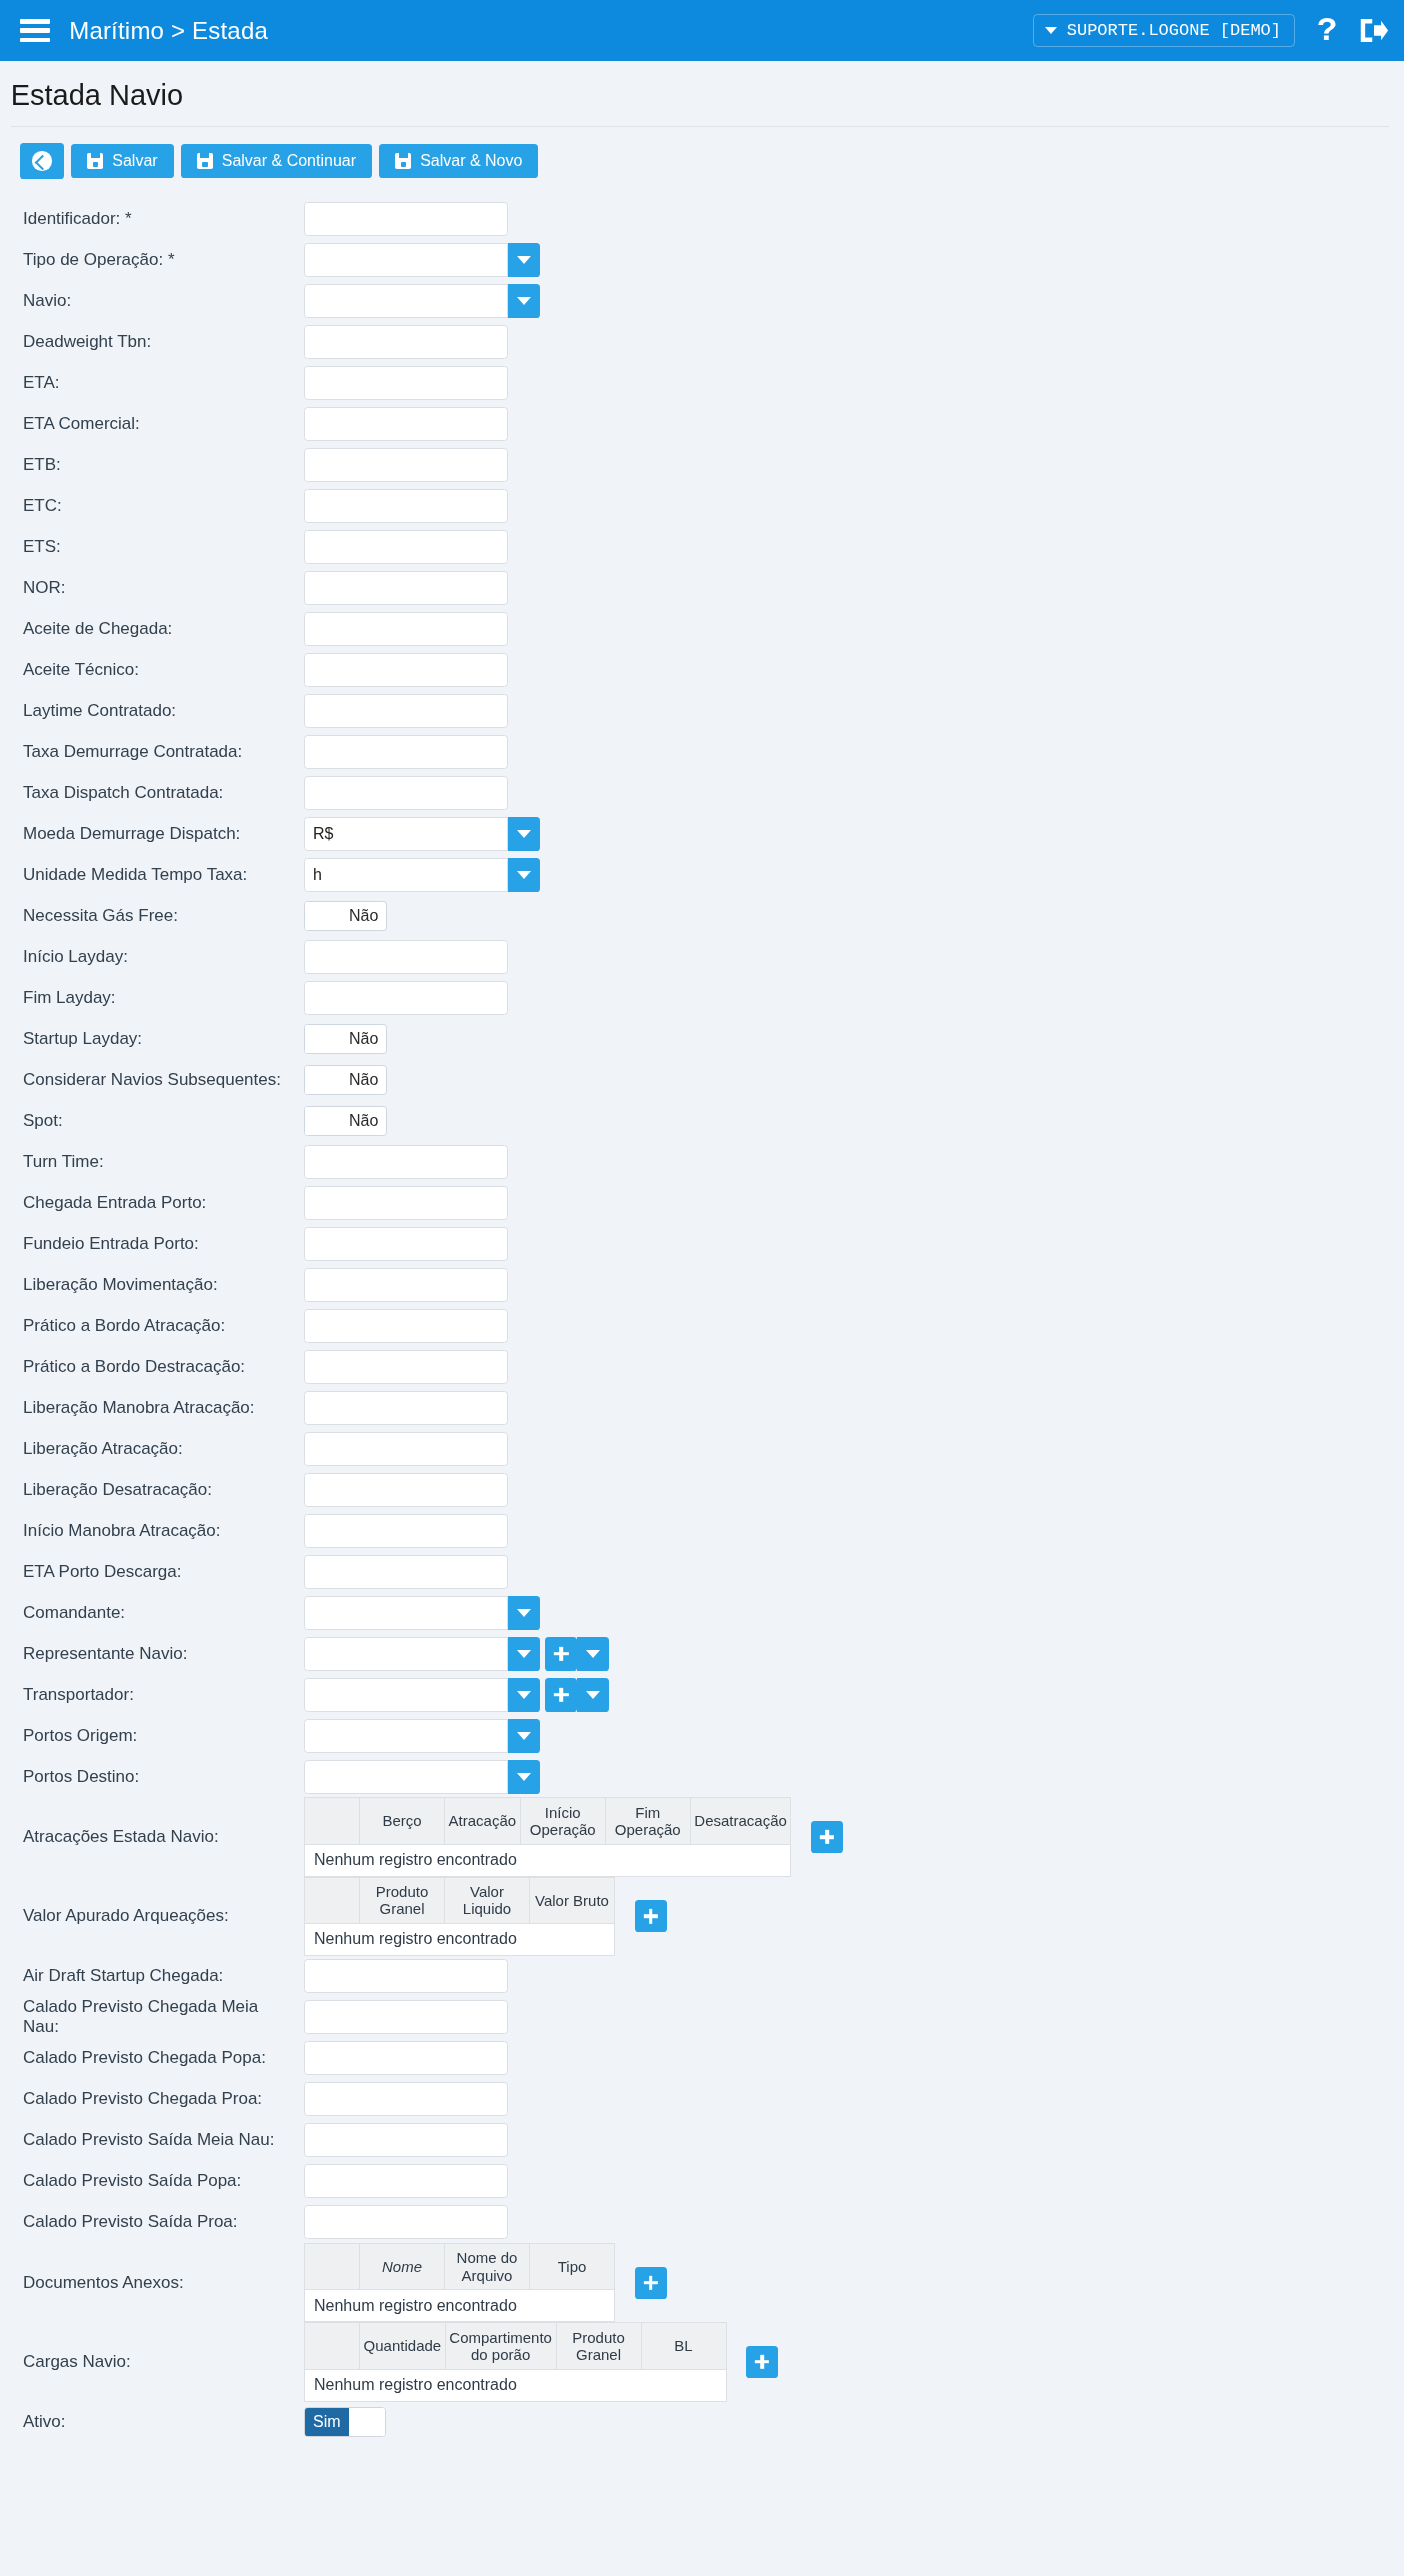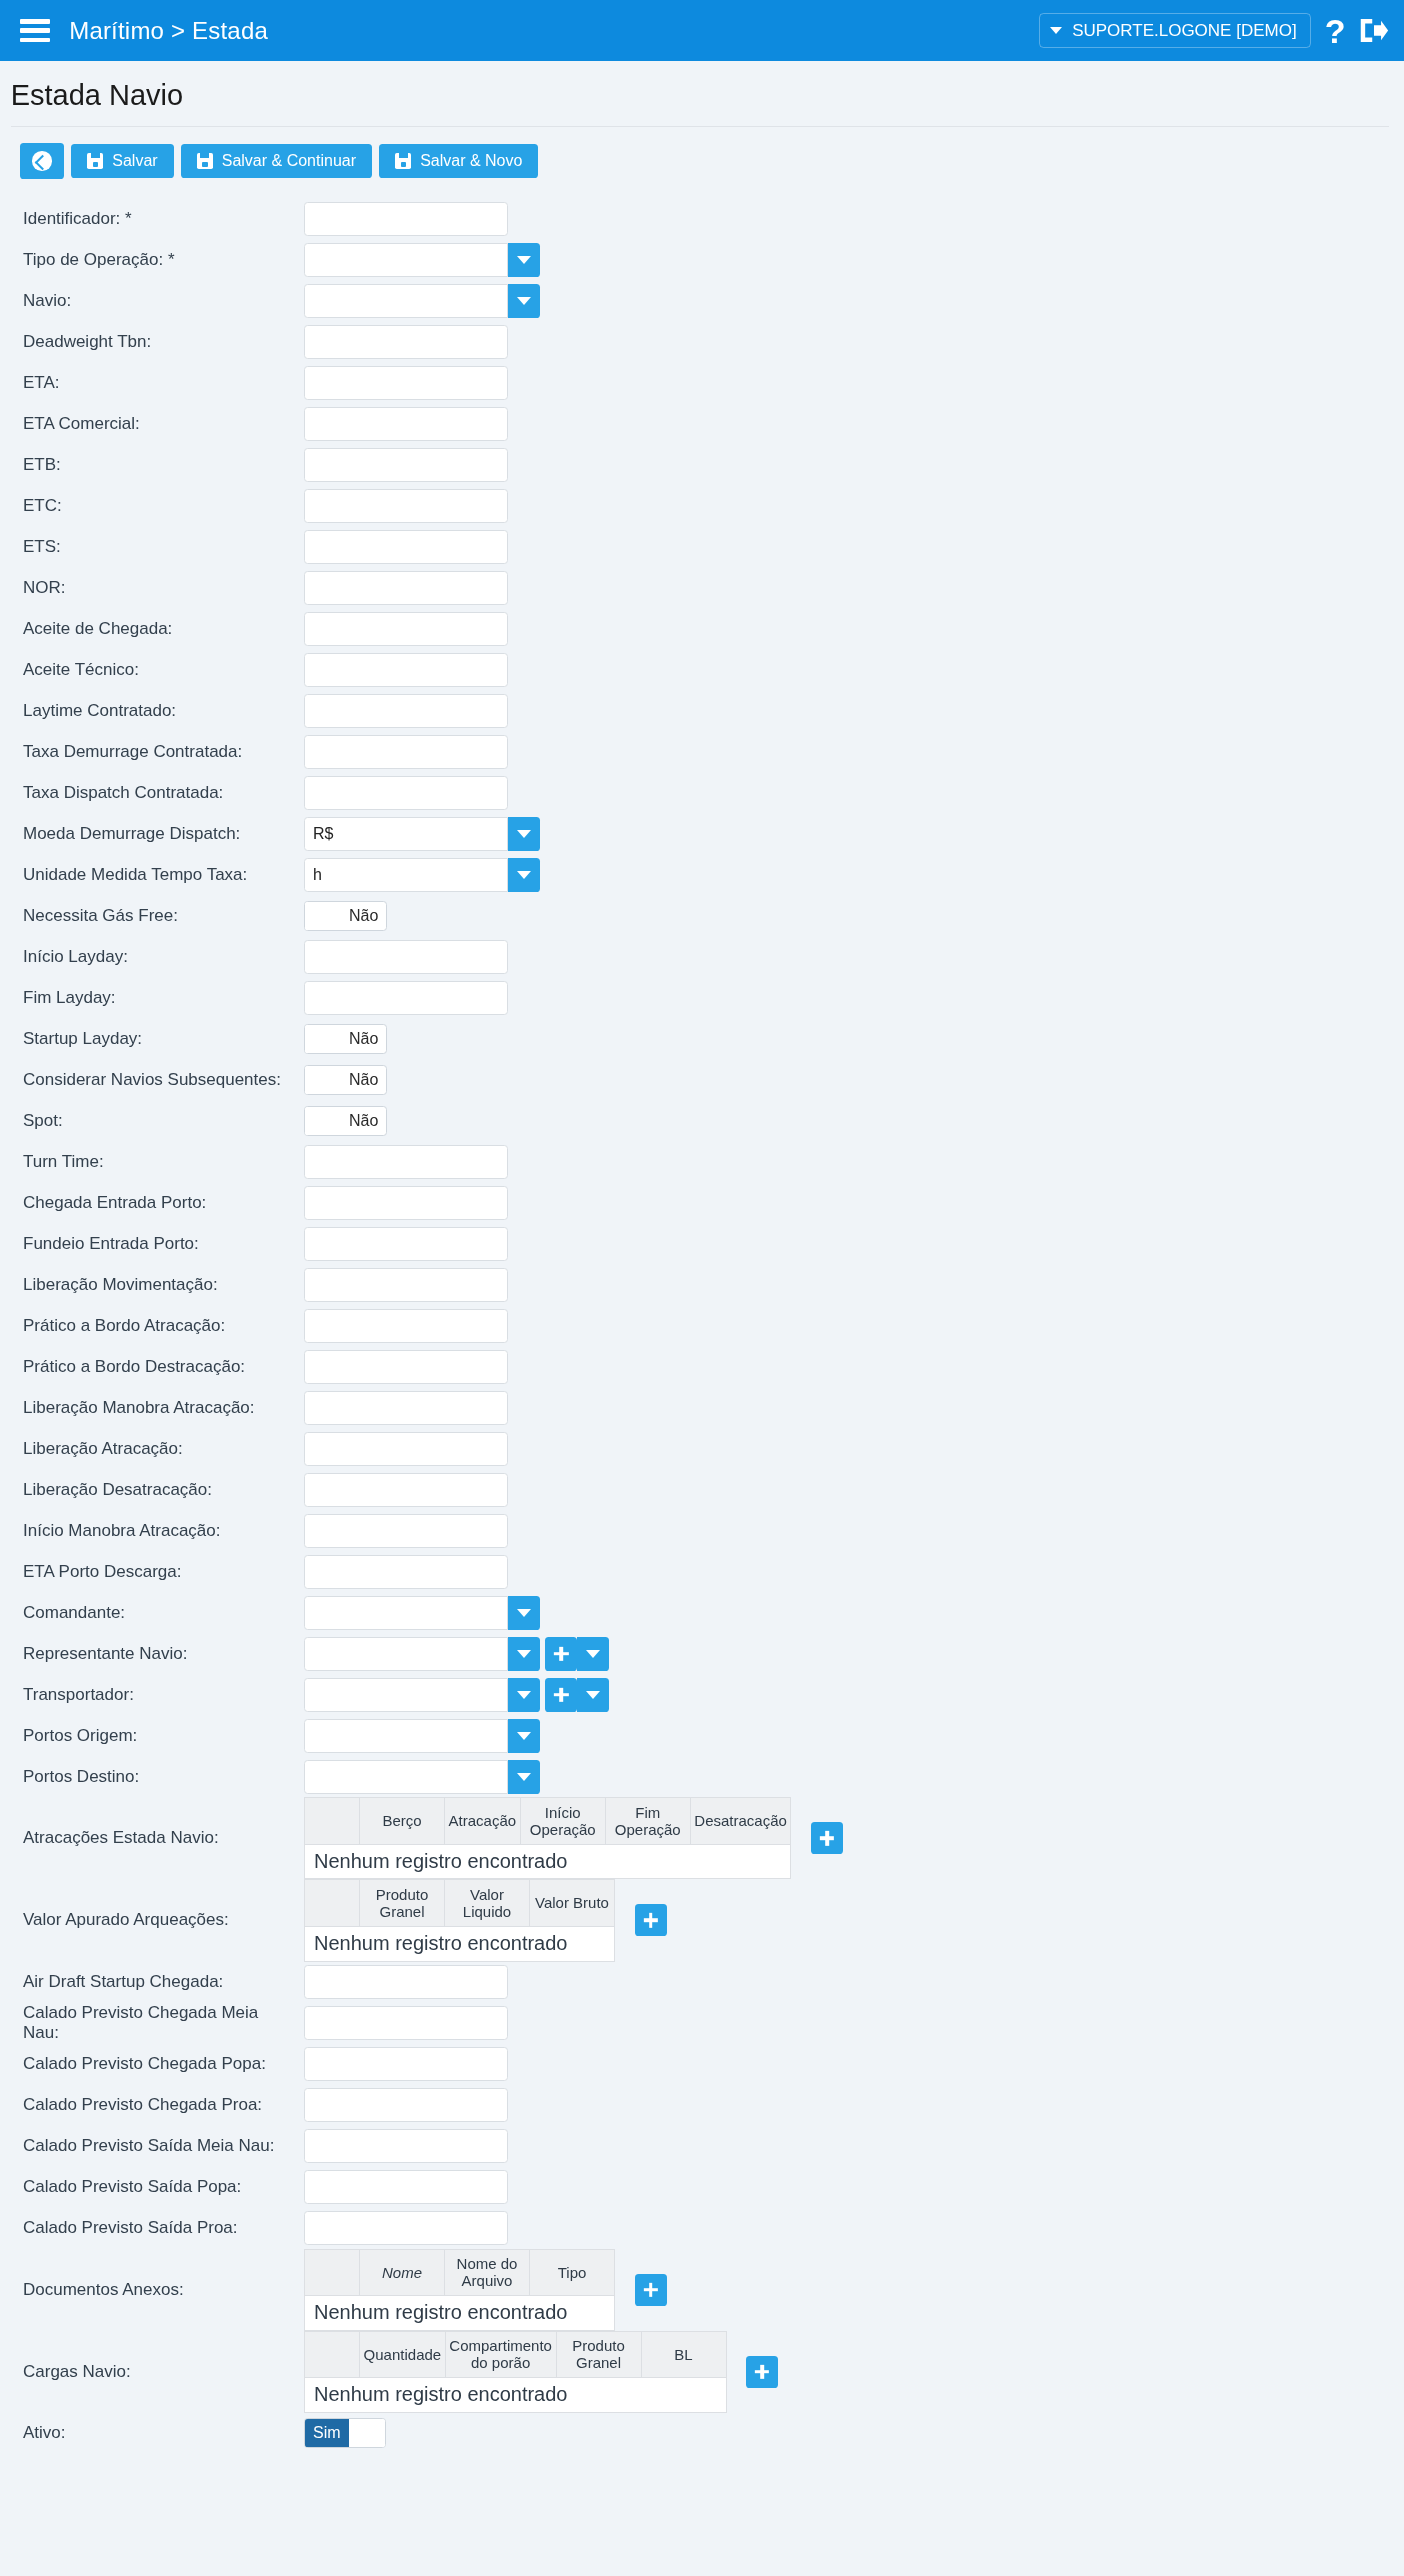--- a/index.html
+++ b/index.html
@@ -19,21 +19,21 @@
     padding: 0 16px 0 19.6px;
     color: #fff;
   }
   .hamburger { width: 30px; height: 23px; display: flex; flex-direction: column;
     justify-content: space-between; cursor: pointer; flex: 0 0 auto; }
   .hamburger span { display: block; height: 4.5px; background: #fff; border-radius: 0.9px; }
   .breadcrumb {
     margin-left: 19.6px; font-size: 24px; font-weight: 400; letter-spacing: 0.2px;
     white-space: nowrap;
   }
-  .topbar-right { margin-left: auto; display: flex; align-items: center; gap: 10px; }
+  .topbar-right { margin-left: auto; display: flex; align-items: center; gap: 18px; font-family: Liberation Mono, monospace; }
   .user-menu {
     display: flex; align-items: center; gap: 9.8px;
     border: 0.9px solid rgba(255,255,255,.30);
     border-radius: 4.5px; padding: 6.3px 13.4px 6.3px 10.7px;
     font-size: 17px; white-space: nowrap; cursor: pointer;
   }
   .caret-down {
     width: 0; height: 0; border-left: 6.3px solid transparent;
     border-right: 6.3px solid transparent; border-top: 7.1px solid #fff;
   }
@@ -131,21 +131,21 @@
     border-collapse: collapse; table-layout: fixed;
   }
   .grid th {
     background: #eef0f2; border: 0.9px solid #dcdfe3; border-top: none;
     font-size: 15px; font-weight: 400; color: #2f3b47;
     padding: 5.4px 3.6px; text-align: center; line-height: 1.15;
     height: 43px; vertical-align: middle;
   }
   .grid th.spacer { width: 55px; }
   .grid td.empty {
-    border: 0.9px solid #dcdfe3; font-size: 20px; color: #2f3b47;
+    border: 0.9px solid #dcdfe3; font-size: 16px; color: #2f3b47;
     padding: 5.4px 0 5.4px 9px; background: #fff; height: 32px;
   }
   .grid-add {
     width: 32px; height: 32px; background: #27a2e6; border-radius: 3.6px;
     margin-left: 19.6px; position: relative; cursor: pointer; flex: 0 0 auto;
   }
 
   
   svg.lg { display:block; }
 </style>

